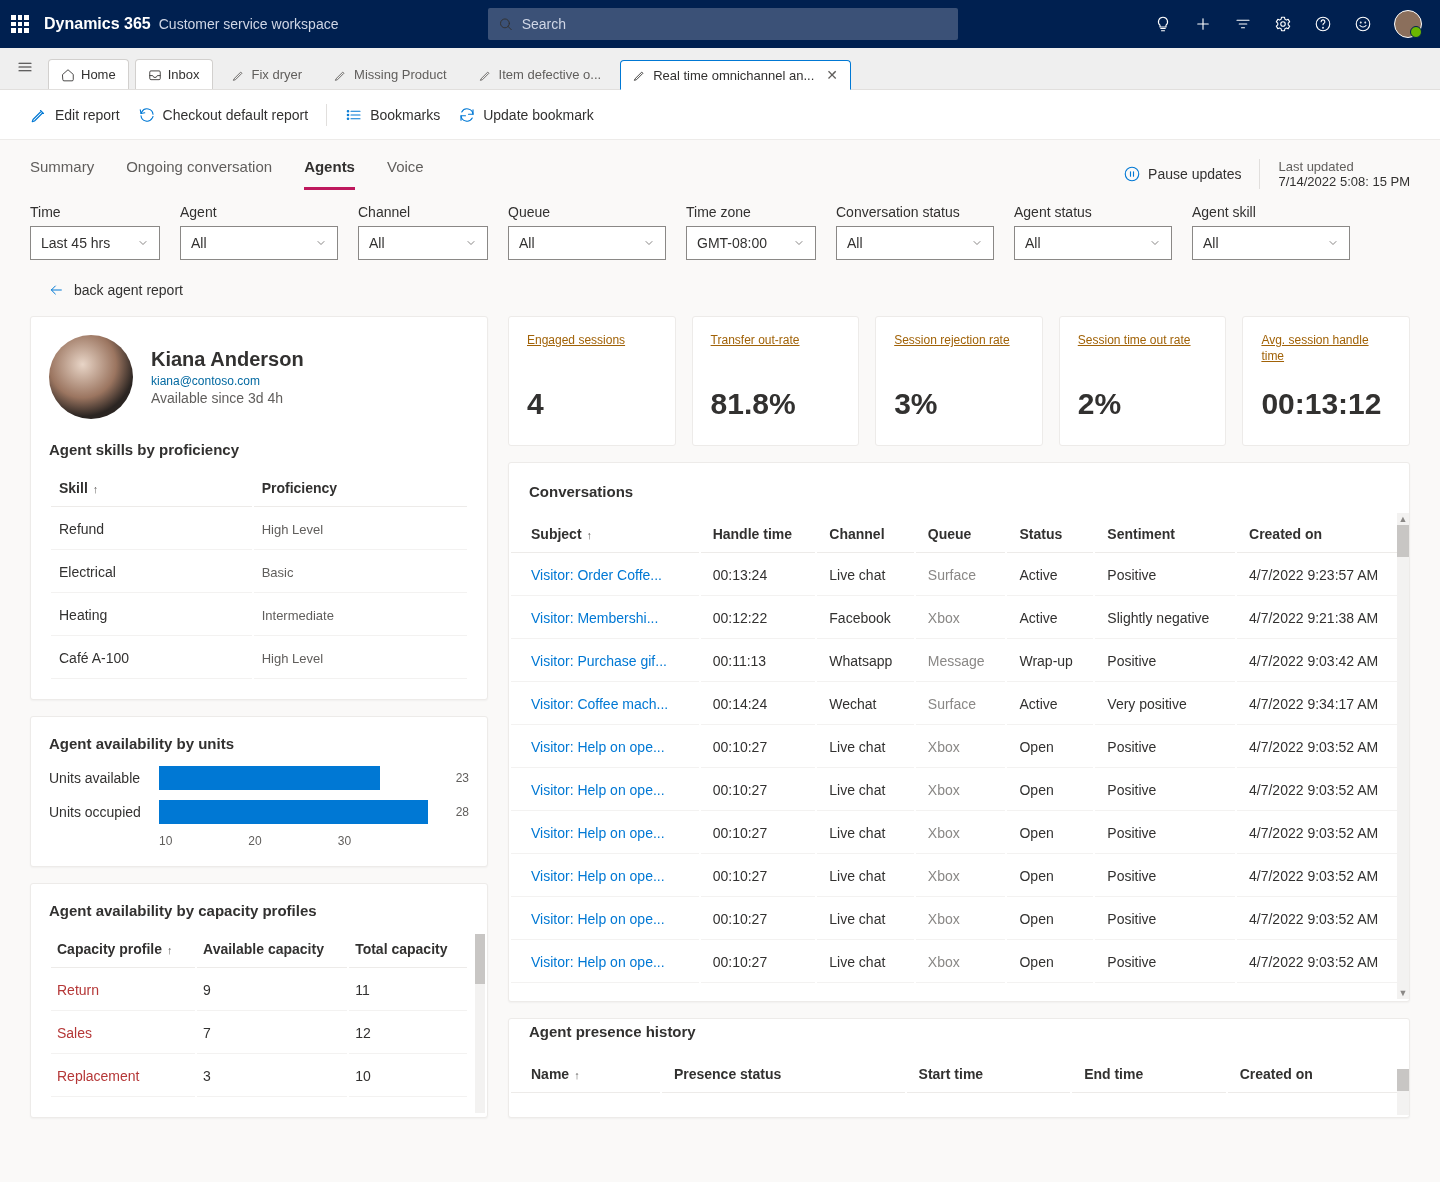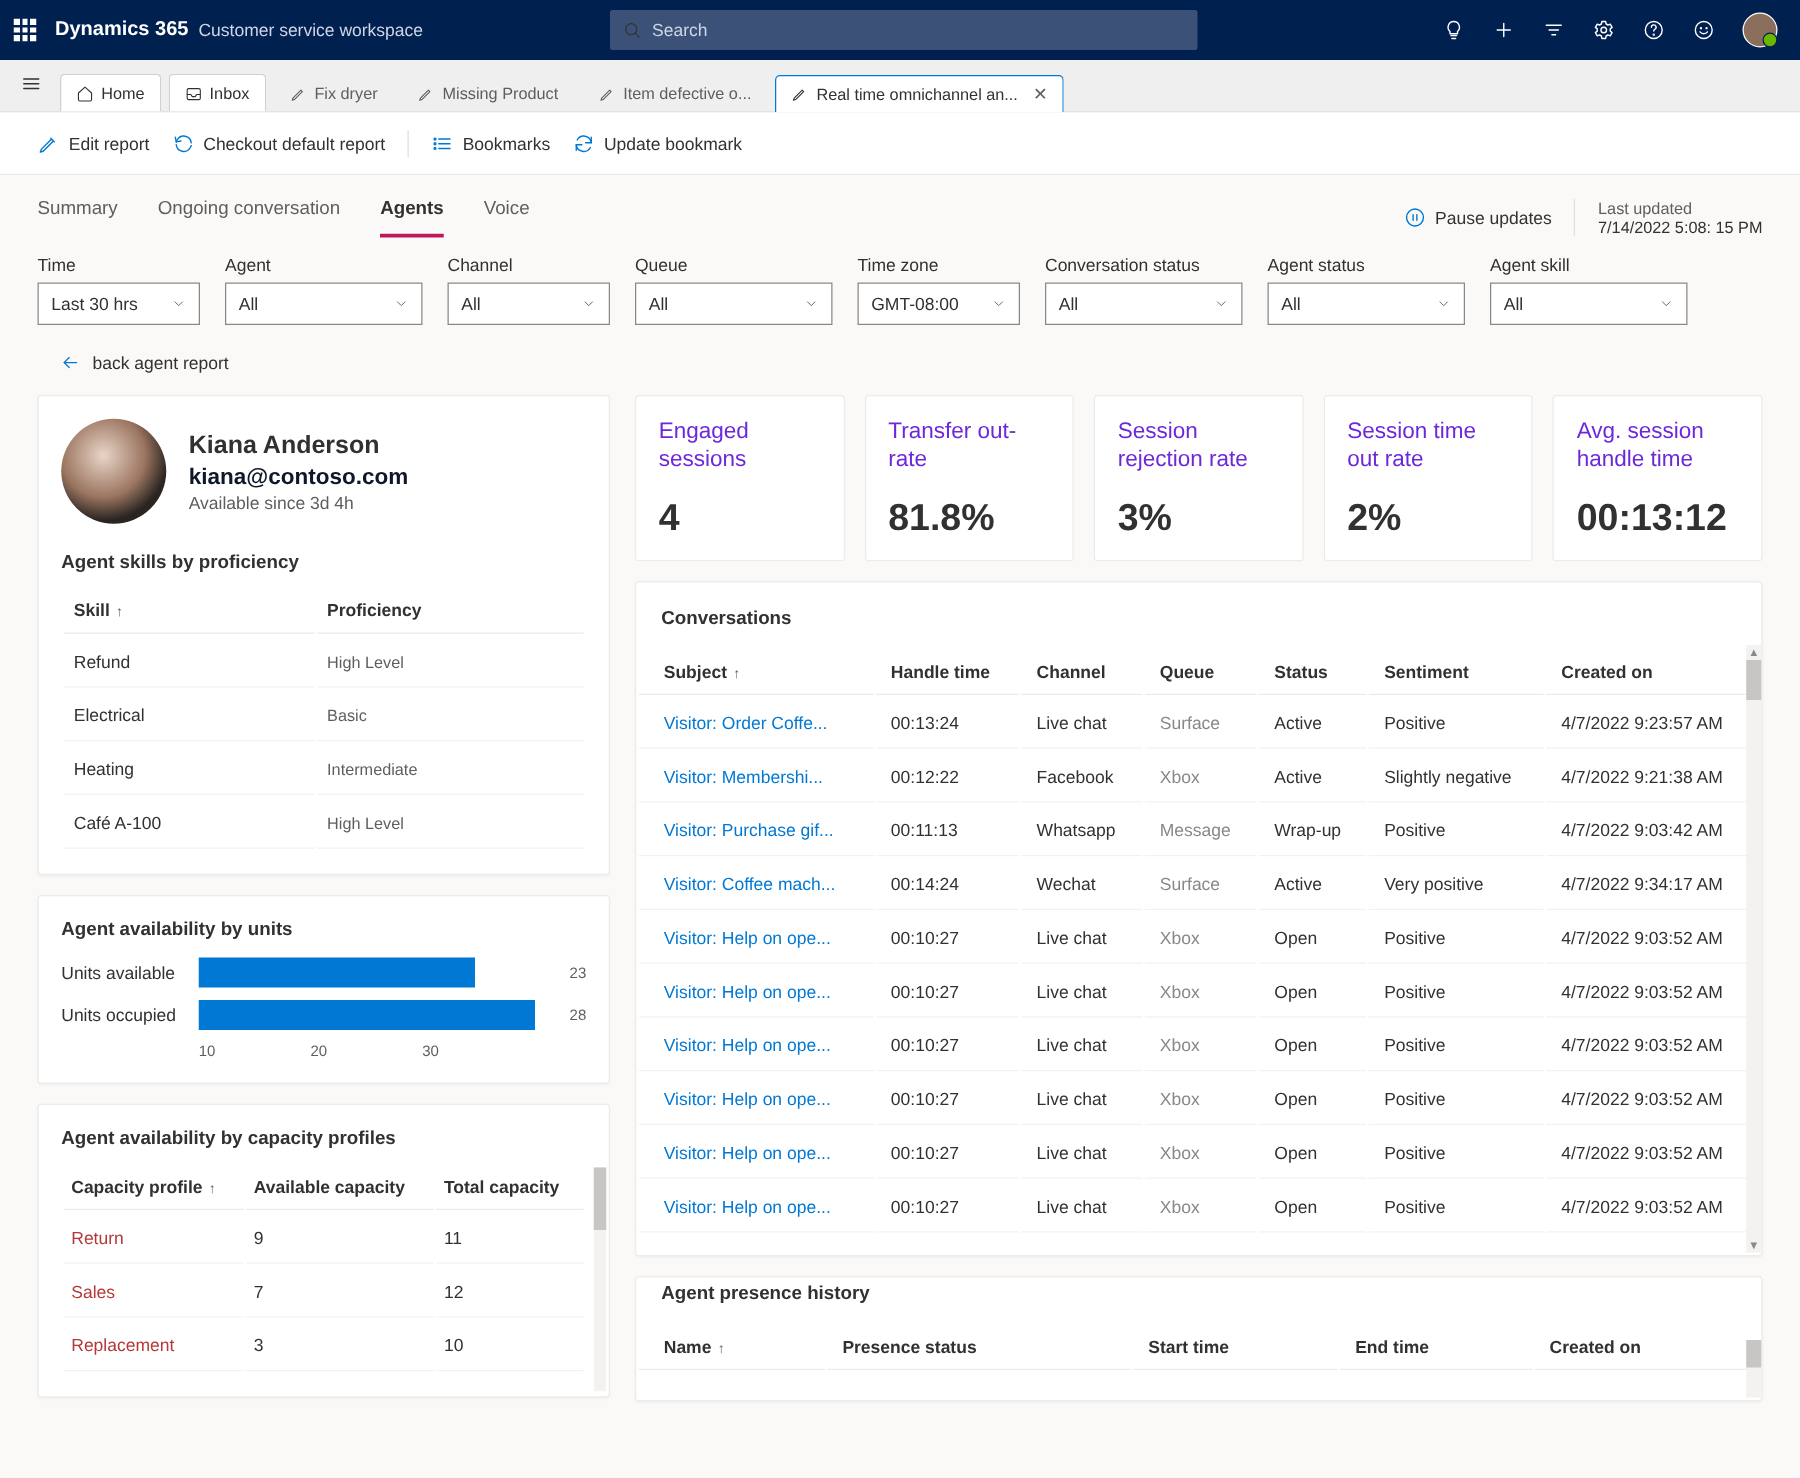--- a/index.html
+++ b/index.html
@@ -52,21 +52,21 @@
 
 .main { display: flex; padding: 0 30px 20px; gap: 20px; align-items: flex-start; }
 .left { width: 458px; display: flex; flex-direction: column; gap: 16px; }
 .right { flex: 1; display: flex; flex-direction: column; gap: 16px; }
 
 .card { background: #fff; border: 1px solid #edebe9; border-radius: 3px; box-shadow: 0 1px 2px rgba(0,0,0,0.04); }
 .agentcard { padding: 18px; }
 .agentcard .top { display: flex; gap: 18px; align-items: center; }
 .photo { width: 84px; height: 84px; border-radius: 50%; background: radial-gradient(circle at 40% 35%, #e8d5c7 0%, #9b7560 45%, #2b2522 70%); }
 .agentcard h2 { font-size: 20px; font-weight: 600; margin-bottom: 3px; }
-.agentcard .email { color: #0f172a; font-size: 18px; font-weight: bold; }
+.agentcard .email { color: #0369a1; font-size: 12px; }
 .agentcard .avail { color: #605e5c; font-size: 14px; margin-top: 2px; }
 .skills { margin-top: 22px; }
 .skills h3 { font-size: 15px; font-weight: 600; margin-bottom: 10px; }
 .skilltab { width: 100%; }
 .skilltab thead th { text-align: left; font-weight: 600; font-size: 14px; padding: 10px 8px; border-bottom: 1px solid #edebe9; }
 .skilltab tbody td { padding: 12px 8px; border-bottom: 1px solid #f3f2f1; font-size: 14px; }
 .skilltab tbody td:last-child { color: #605e5c; font-size: 13px; }
 .sort-arrow { font-size: 11px; color: #605e5c; margin-left: 5px; }
 
 .unitscard { padding: 18px; }
@@ -82,21 +82,21 @@
 .capcard h3 { font-size: 15px; font-weight: 600; margin-bottom: 10px; }
 .captab { width: 100%; }
 .captab th { text-align: left; font-weight: 600; font-size: 14px; padding: 10px 6px; border-bottom: 1px solid #edebe9; }
 .captab td { padding: 12px 6px; border-bottom: 1px solid #f3f2f1; font-size: 14px; }
 .captab td:first-child { color: #b53737; }
 .capcard .scroll { position: absolute; right: 2px; top: 50px; bottom: 4px; width: 10px; background: #f3f2f1; }
 .capcard .scroll .thumb { position: absolute; top: 0; width: 100%; height: 50px; background: #c8c6c4; }
 
 .kpis { display: flex; gap: 16px; }
 .kpi { flex: 1; background: #fff; border: 1px solid #edebe9; border-radius: 3px; padding: 16px 18px; min-height: 130px; display: flex; flex-direction: column; }
-.kpi .t { font-size: 18px; color: #6d28d9; line-height: 1.3; min-height: 36px; }
+.kpi .t { font-size: 12px; color: #a16207; line-height: 1.3; min-height: 36px; text-decoration: underline; }
 .kpi .v { font-size: 30px; font-weight: 600; margin-top: 18px; }
 
 .convcard { padding: 16px 0; position: relative; }
 .convcard h3 { font-size: 15px; font-weight: 600; padding: 4px 20px 14px; }
 .convtab { width: 100%; font-size: 14px; }
 .convtab th { text-align: left; font-weight: 600; padding: 10px 12px; border-bottom: 1px solid #edebe9; }
 .convtab th:first-child { padding-left: 20px; }
 .convtab td { padding: 12px 12px; border-bottom: 1px solid #f3f2f1; }
 .convtab td:first-child { padding-left: 20px; }
 .convtab .link { color: #0078d4; cursor: pointer; }
@@ -288,21 +288,21 @@
       <div class="lbl">Last updated</div>
       <div>7/14/2022 5:08: 15 PM</div>
     </div>
   </div>
 </div>
 
 <div class="filters" id="filters-host">
     <div class="filter">
       <label>Time</label>
       <div class="sel">
-        <span>Last 30 hrs</span>
+        <span>Last 45 hrs</span>
         <svg class="stroke" viewBox="0 0 24 24">
           <polyline points="6 9 12 15 18 9"></polyline>
         </svg>
       </div>
     </div>
     <div class="filter">
       <label>Agent</label>
       <div class="sel wide">
         <span>All</span>
         <svg class="stroke" viewBox="0 0 24 24">

